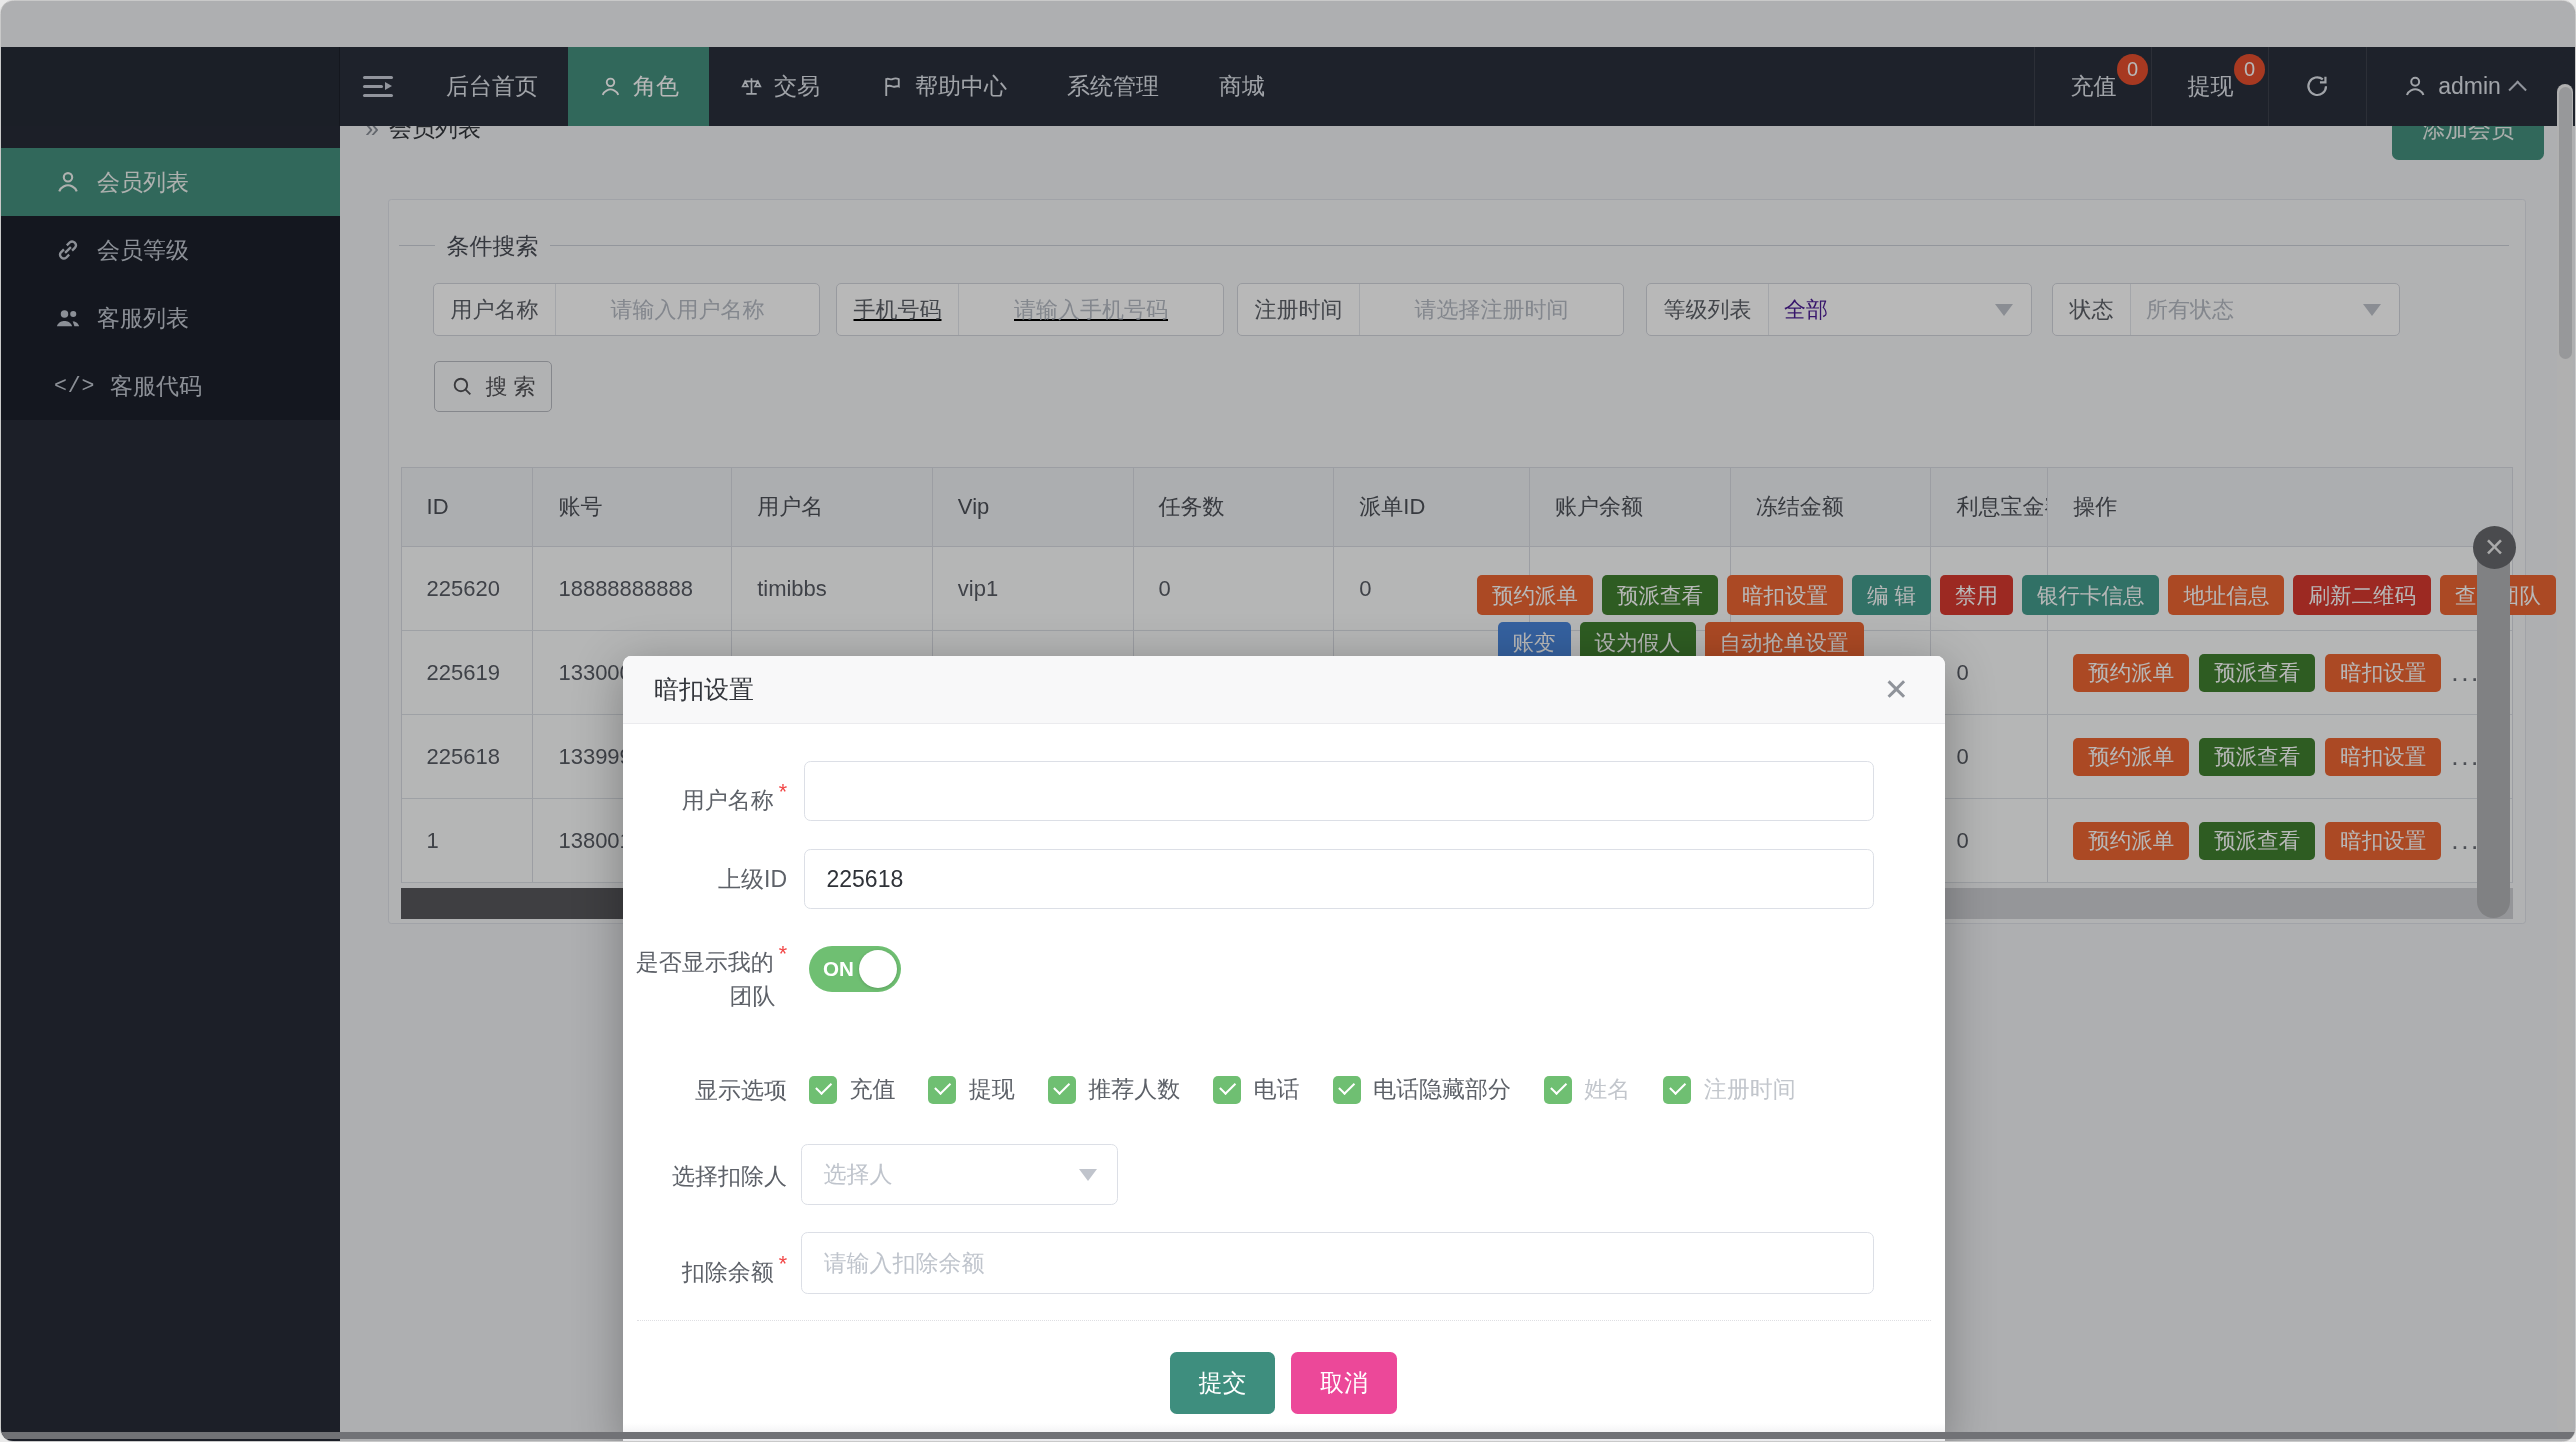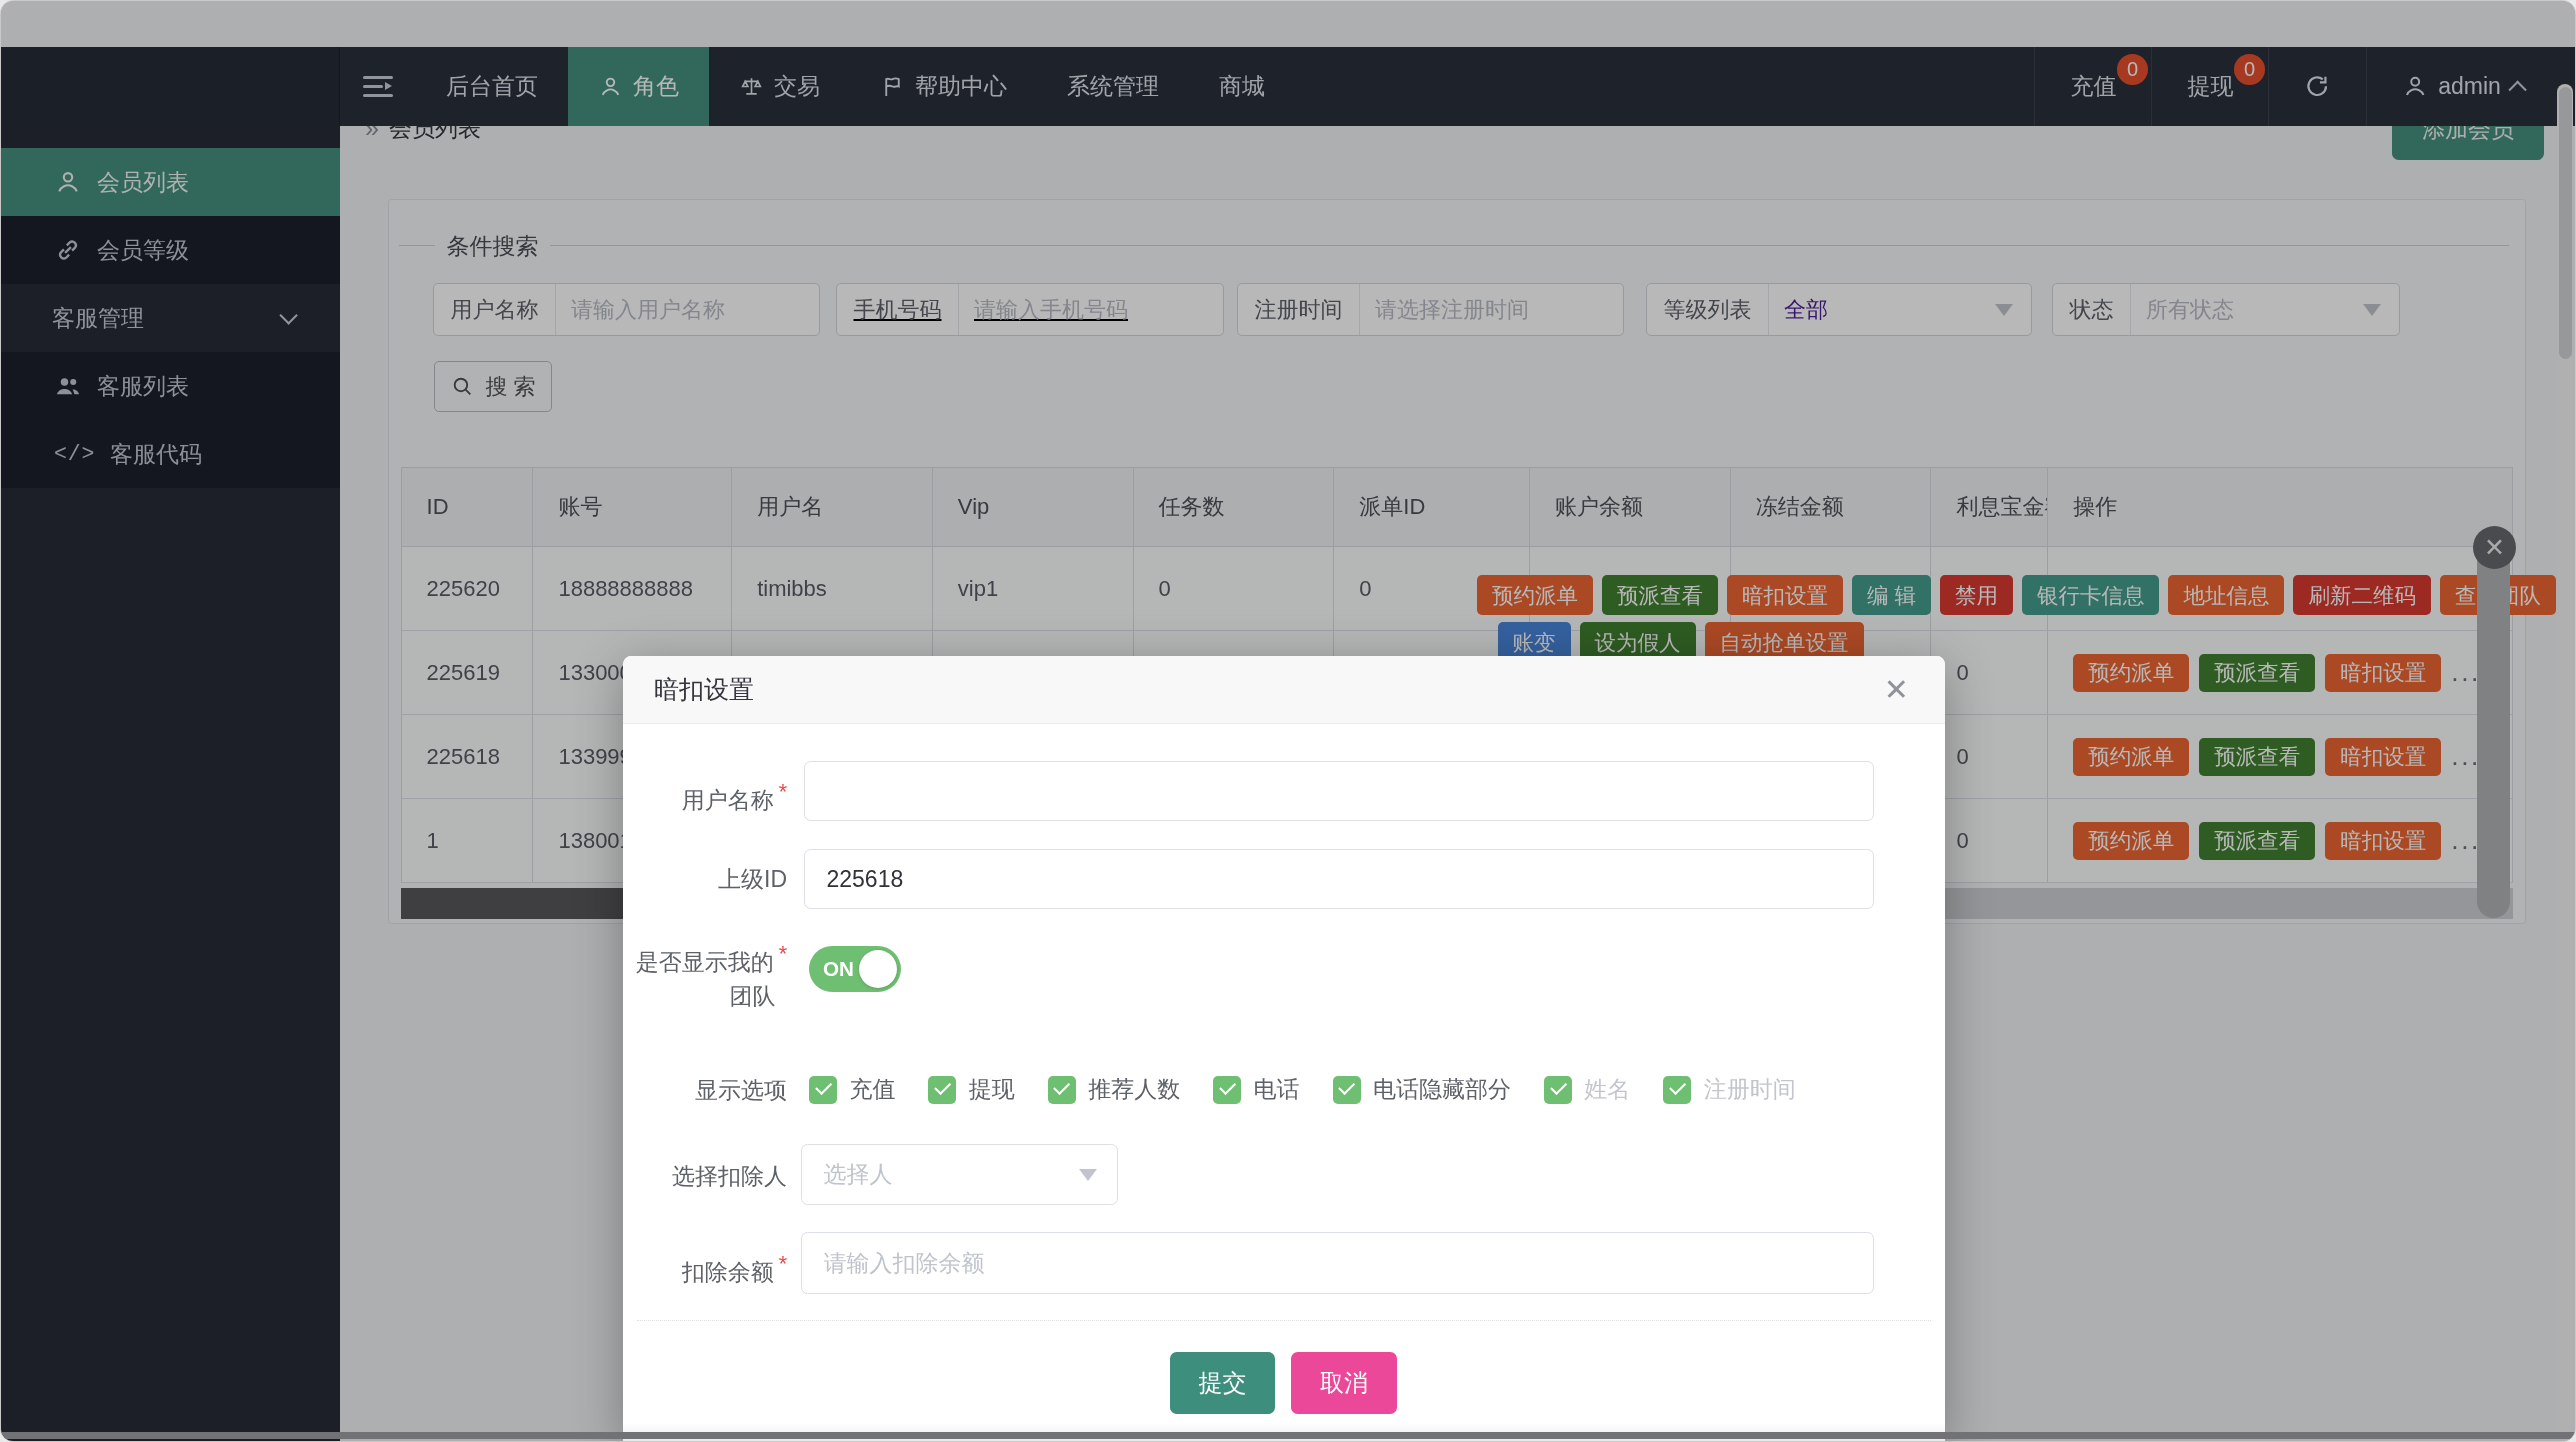--- a/index.html
+++ b/index.html
@@ -40,21 +40,21 @@
   .main{position:absolute;left:339px;top:79px;right:0;bottom:0;}
   .breadcrumb{position:absolute;left:25px;top:33px;font-size:23px;color:#33363c;display:flex;gap:10px;align-items:center;}
   .breadcrumb .sym{color:#8a8f98;font-size:25px;}
   .add-btn{position:absolute;right:31px;top:18px;width:152px;height:62px;background:#45917f;color:#eef2ef;border-radius:6.6px;font-size:23px;display:flex;align-items:center;justify-content:center;cursor:pointer;}
 
   .panel{position:absolute;left:48px;top:119px;width:2138px;height:725px;background:#f6f7f9;border:0.8px solid #dfe2e9;border-radius:3.3px;}
   .legend-line{position:absolute;left:10px;right:16.5px;top:45px;border-top:0.8px solid #ccd0d8;}
   .legend{position:absolute;left:46px;top:31px;background:#f6f7f9;padding:0 11.6px;font-size:23px;color:#4a4e57;}
   .sbox{position:absolute;top:83px;height:53px;border:0.8px solid #d3d6dd;border-radius:5px;background:#fff;display:flex;align-items:center;overflow:hidden;}
   .sbox .lb{padding:0 16.5px;font-size:22px;color:#5d6168;border-right:0.8px solid #e4e7ec;height:100%;display:flex;align-items:center;white-space:nowrap;}
-  .sbox input{flex:1;border:none;outline:none;font-size:22px;color:#303133;padding:0 15px;background:transparent;min-width:0;font-family:inherit;}
+  .sbox input{flex:1;border:none;outline:none;font-size:22px;color:#303133;padding:0 15px;background:transparent;min-width:0;font-family:inherit;text-align:center;}
   .sbox input::placeholder{color:#b6bbc4;}
   .sbox .val{flex:1;font-size:22px;color:#4c1d95;padding:0 15px;}
   .sbox .ph{flex:1;font-size:22px;color:#b6bbc4;padding:0 15px;}
   .sbox .caret{margin-right:18px;border-left:9px solid transparent;border-right:9px solid transparent;border-top:12.4px solid #c0c4cc;}
   .search-btn{position:absolute;left:45px;top:161px;width:118px;height:51px;border:0.8px solid #b9bcc2;border-radius:5px;display:flex;align-items:center;justify-content:center;gap:10px;font-size:22px;color:#515155;cursor:pointer;}
   .search-btn svg{width:25px;height:25px;}
 
   
   .table{position:absolute;left:11.6px;top:267px;width:2112px;border-left:0.8px solid #d8dbe2;border-right:0.8px solid #d8dbe2;}
   .t-row{display:flex;}
@@ -196,24 +196,20 @@
           <path d="M4.5 20c1.4-4 6-5.2 7.5-5.2s6.1 1.2 7.5 5.2"></path>
         </svg>
       <span>会员列表</span>
     </div>
     <div class="side-item">
       <svg viewBox="0 0 24 24" fill="none" stroke="currentColor" stroke-width="2">
           <path d="M9.5 14.5l5-5M8.5 11.5l-2.5 2.5a3.2 3.2 0 0 0 4.5 4.5l2.5-2.5M15.5 12.5l2.5-2.5a3.2 3.2 0 0 0-4.5-4.5L11 8"></path>
         </svg>
       <span>会员等级</span>
     </div>
-    <div class="side-group">
-      <span>客服管理</span>
-      <span class="chev down"></span>
-    </div>
     <div class="side-item">
       <svg viewBox="0 0 24 24" fill="currentColor">
           <circle cx="9" cy="8.5" r="3.2"></circle>
           <path d="M2.5 19c1-3.4 4.5-4.4 6.5-4.4s5.5 1 6.5 4.4z"></path>
           <circle cx="16.5" cy="8.5" r="2.6"></circle>
           <path d="M16 14.8c2 .2 4.6 1.2 5.5 4.2h-4"></path>
         </svg>
       <span>客服列表</span>
     </div>
     <div class="side-item">

